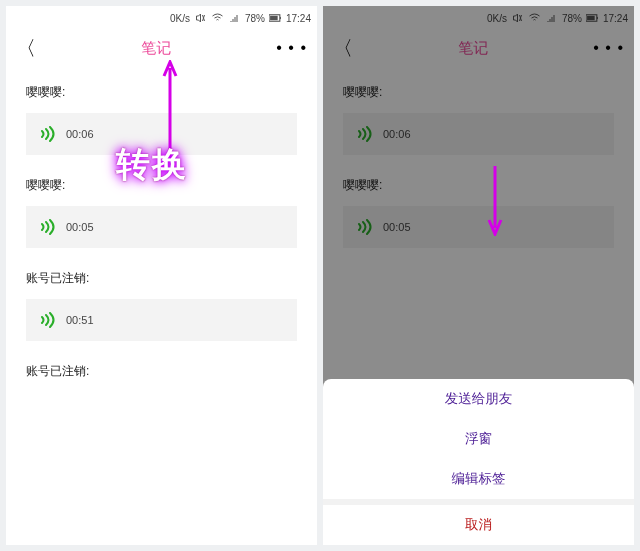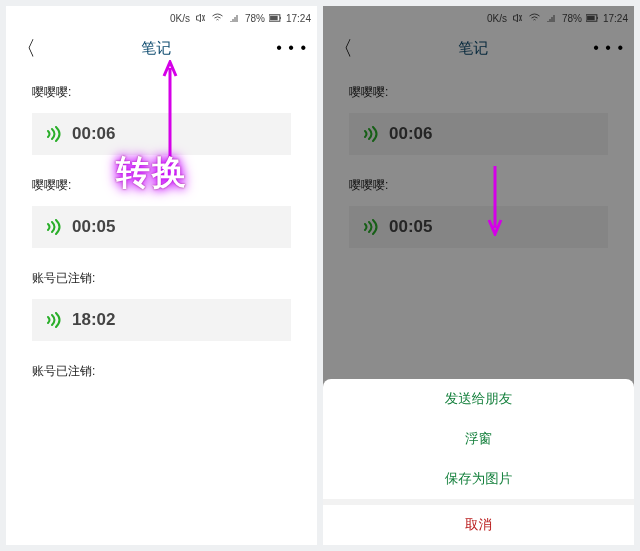--- a/index.html
+++ b/index.html
@@ -2,29 +2,29 @@
 <html><head>
   <meta charset="utf-8">
   <style>
     * { margin:0; padding:0; box-sizing:border-box; font-family:-apple-system,"Segoe UI",sans-serif; }
     body { background:#eef0f2; width:640px; height:551px; overflow:hidden; display:flex; gap:6px; padding:6px; }
     .phone { width:313px; height:539px; background:#fff; position:relative; overflow:hidden; }
     .status { height:18px; display:flex; justify-content:flex-end; align-items:center; gap:4px; padding:12px 6px; font-size:10px; color:#444; }
     .status span { }
     .header { height:36px; display:flex; align-items:center; justify-content:space-between; padding:0 10px; }
     .back { font-size:20px; color:#000; }
-    .title { font-size:15px; font-weight:500; color:#0c4a6e;text-align:center; }
+    .title { font-size:15px; font-weight:500; color:#ec4899;text-align:center; }
     .more { font-size:16px; letter-spacing:1px; color:#000; }
-    .body { padding:0 10px; }
+    .body { padding:0 4px; }
     .sender { font-size:12px; color:#222; padding:18px 16px 8px; }
     .voice { margin:4px 16px; background:#f3f3f3; height:42px; display:flex; align-items:center; padding:0 10px; gap:8px; }
-    .voice .dur { font-size:17px; color:#444;font-weight:bold; }
+    .voice .dur { font-size:11px; color:#444; }
     .mask { position:absolute; inset:0; background:rgba(0,0,0,0.45); }
     .sheet { position:absolute; bottom:0; left:0; right:0; background:#fff; border-radius:8px 8px 0 0; overflow:hidden; }
-    .sheet-item { height:40px; display:flex; align-items:center; justify-content:center; font-size:13.5px; color:#15803d; }
+    .sheet-item { height:40px; display:flex; align-items:center; justify-content:center; font-size:13.5px; color:#4c1d95; }
     .sheet-sep { height:6px; background:#f2f2f2; }
     .annot { position:absolute; font-size:34px; font-weight:900; color:#fff; text-shadow:0 0 8px #c800ff,0 0 14px #c800ff,0 0 2px #602; letter-spacing:2px; pointer-events:none; }
     .arrow { position:absolute; pointer-events:none; }
     svg.si { width:13px; height:10px; }
     svg.vi { width:22px; height:16px; }
   </style>
 </head>
 <body>
 
 <div class="phone">
@@ -70,31 +70,31 @@
           </svg>
           <span class="dur">00:05</span>
         </div>
       </div>
     <div>
         <div class="sender">账号已注销:</div>
         <div class="voice">
           <svg class="vi" viewBox="0 0 20 16">
             <path d="M5 5q3 3 0 6M9 3q5 5 0 10M13 1q7 7 0 14" stroke="#2aae2a" stroke-width="2" fill="none" stroke-linecap="round"></path>
           </svg>
-          <span class="dur">18:02</span>
+          <span class="dur">00:51</span>
         </div>
       </div>
     <div>
         <div class="sender">账号已注销:</div>
       </div>
   </div>
   <svg class="arrow" style="left:156px;top:54px;width:16px;height:98px" viewBox="0 0 16 98">
       <path d="M8 98V8M2 16L8 2l6 14" stroke="#d500e8" stroke-width="3" fill="none"></path>
     </svg>
-  <div class="annot" style="left:110px;top:144px">转换</div>
+  <div class="annot" style="left:110px;top:136px">转换</div>
 </div>
 
 <div class="phone">
   <div class="status" style="background:#fff">
     <span>0K/s</span>
     <svg class="si" viewBox="0 0 10 10">
         <path d="M1 3h2l2-2v8l-2-2H1zM7 2l2 6M9 2l-2 6" stroke="#555" stroke-width="1" fill="none"></path>
       </svg>
     <svg class="si" viewBox="0 0 12 10">
         <path d="M1 3q5-4 10 0M3 5q3-2.5 6 0M5 7q1-1 2 0" stroke="#555" stroke-width="1" fill="none"></path>
@@ -132,20 +132,20 @@
             <path d="M5 5q3 3 0 6M9 3q5 5 0 10M13 1q7 7 0 14" stroke="#2aae2a" stroke-width="2" fill="none" stroke-linecap="round"></path>
           </svg>
           <span class="dur">00:05</span>
         </div>
       </div>
   </div>
   <div class="mask"></div>
   <div class="sheet">
     <div class="sheet-item">发送给朋友</div>
     <div class="sheet-item">浮窗</div>
-    <div class="sheet-item">保存为图片</div>
+    <div class="sheet-item">编辑标签</div>
     <div class="sheet-sep"></div>
     <div class="sheet-item" style="color:#b91c1c">取消</div>
   </div>
   <svg class="arrow" style="left:164px;top:160px;width:16px;height:70px" viewBox="0 0 16 70">
       <path d="M8 0v62M2 54l6 14 6-14" stroke="#d500e8" stroke-width="3" fill="none"></path>
     </svg>
 </div>
 
 </body></html>

